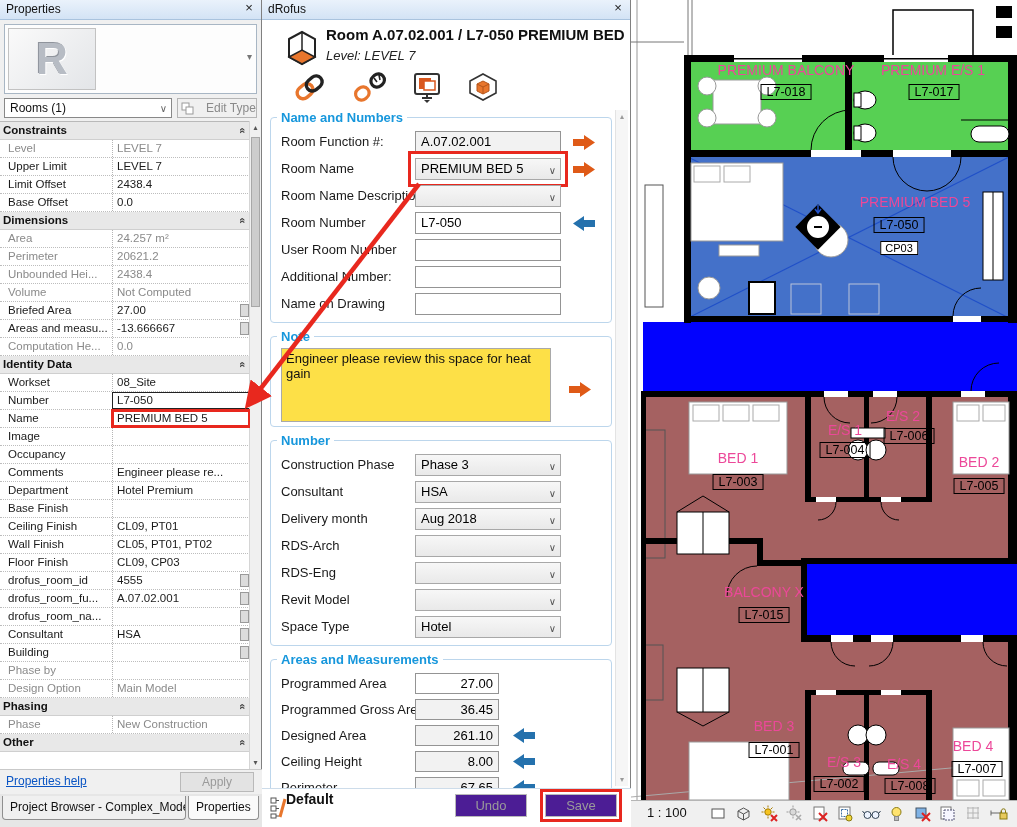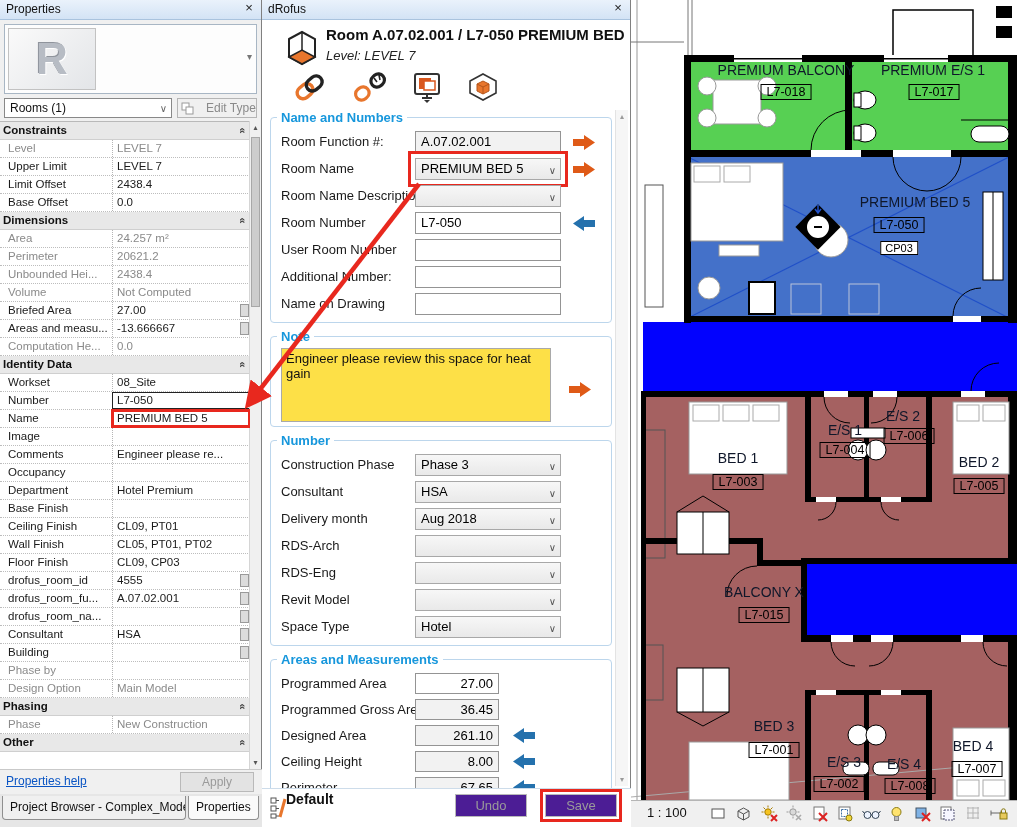--- a/index.html
+++ b/index.html
@@ -102,21 +102,21 @@
   .def-wrap{position:absolute;left:8px;top:8px;}
   .def-label{position:absolute;left:24px;top:2px;font-size:14px;font-weight:bold;color:#111;white-space:nowrap;}
   .dr-btn{position:absolute;top:5px;width:72px;height:23px;background:#4c1d95;border:1px solid #b9b9b9;
     font-size:13px;color:#9a9a9a;text-align:center;line-height:21px;}
   .undo-btn{left:193px;}
   .save-btn{left:283px;outline:3px solid #e8281e;outline-offset:2px;}
 
   
   #plan{position:absolute;left:631px;top:0;width:386px;height:827px;background:#fff;}
   #plan-draw{position:absolute;left:0;top:0;width:386px;height:800px;}
-  .plan-label{position:absolute;transform:translateX(-50%);font-size:14px;color:#0f172a;white-space:nowrap;}
+  .plan-label{position:absolute;transform:translateX(-50%);font-size:14px;color:#ec4899;white-space:nowrap;}
   .plan-tag{position:absolute;transform:translateX(-50%);border:1.5px solid #000;padding:0 5px;
     font-size:12.5px;color:#000;white-space:nowrap;background:transparent;}
   .plan-tag.small{font-size:11px;background:#fff;border-width:1px;padding:0 4px;}
   #statusbar{position:absolute;left:0;top:800px;width:386px;height:27px;background:#f0f0f0;
     border-top:1px solid #b5b5b5;}
   .scale-label{position:absolute;left:16px;top:4px;font-size:13px;color:#111;}
   .sb-icons{position:absolute;left:78px;top:3px;}
   .sb-ic{display:inline-block;width:19px;height:19px;margin-right:2px;vertical-align:top;}
   .sb-chev{display:inline-block;font-size:13px;color:#333;font-weight:bold;margin-left:4px;line-height:19px;}
 
@@ -220,26 +220,26 @@
         </div>
         <div class="prow">
           <div class="pl">Name</div>
           <div class="pv redbox"><span>PREMIUM BED 5</span></div>
         </div>
         <div class="prow">
           <div class="pl">Image</div>
           <div class="pv"><span></span></div>
         </div>
         <div class="prow">
+          <div class="pl">Occupancy</div>
+          <div class="pv"><span></span></div>
+        </div>
+        <div class="prow">
           <div class="pl">Comments</div>
           <div class="pv"><span>Engineer please re...</span></div>
-        </div>
-        <div class="prow">
-          <div class="pl">Occupancy</div>
-          <div class="pv"><span></span></div>
         </div>
         <div class="prow">
           <div class="pl">Department</div>
           <div class="pv"><span>Hotel Premium</span></div>
         </div>
         <div class="prow">
           <div class="pl">Base Finish</div>
           <div class="pv"><span></span></div>
         </div>
         <div class="prow">

